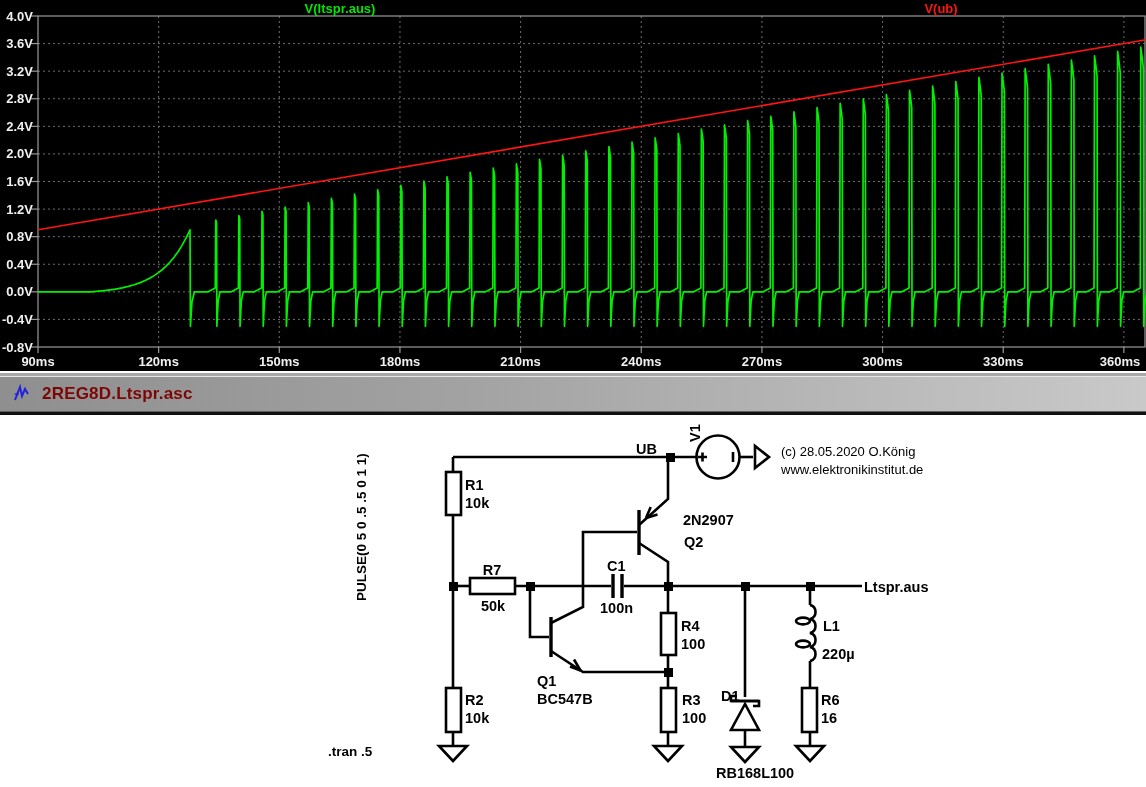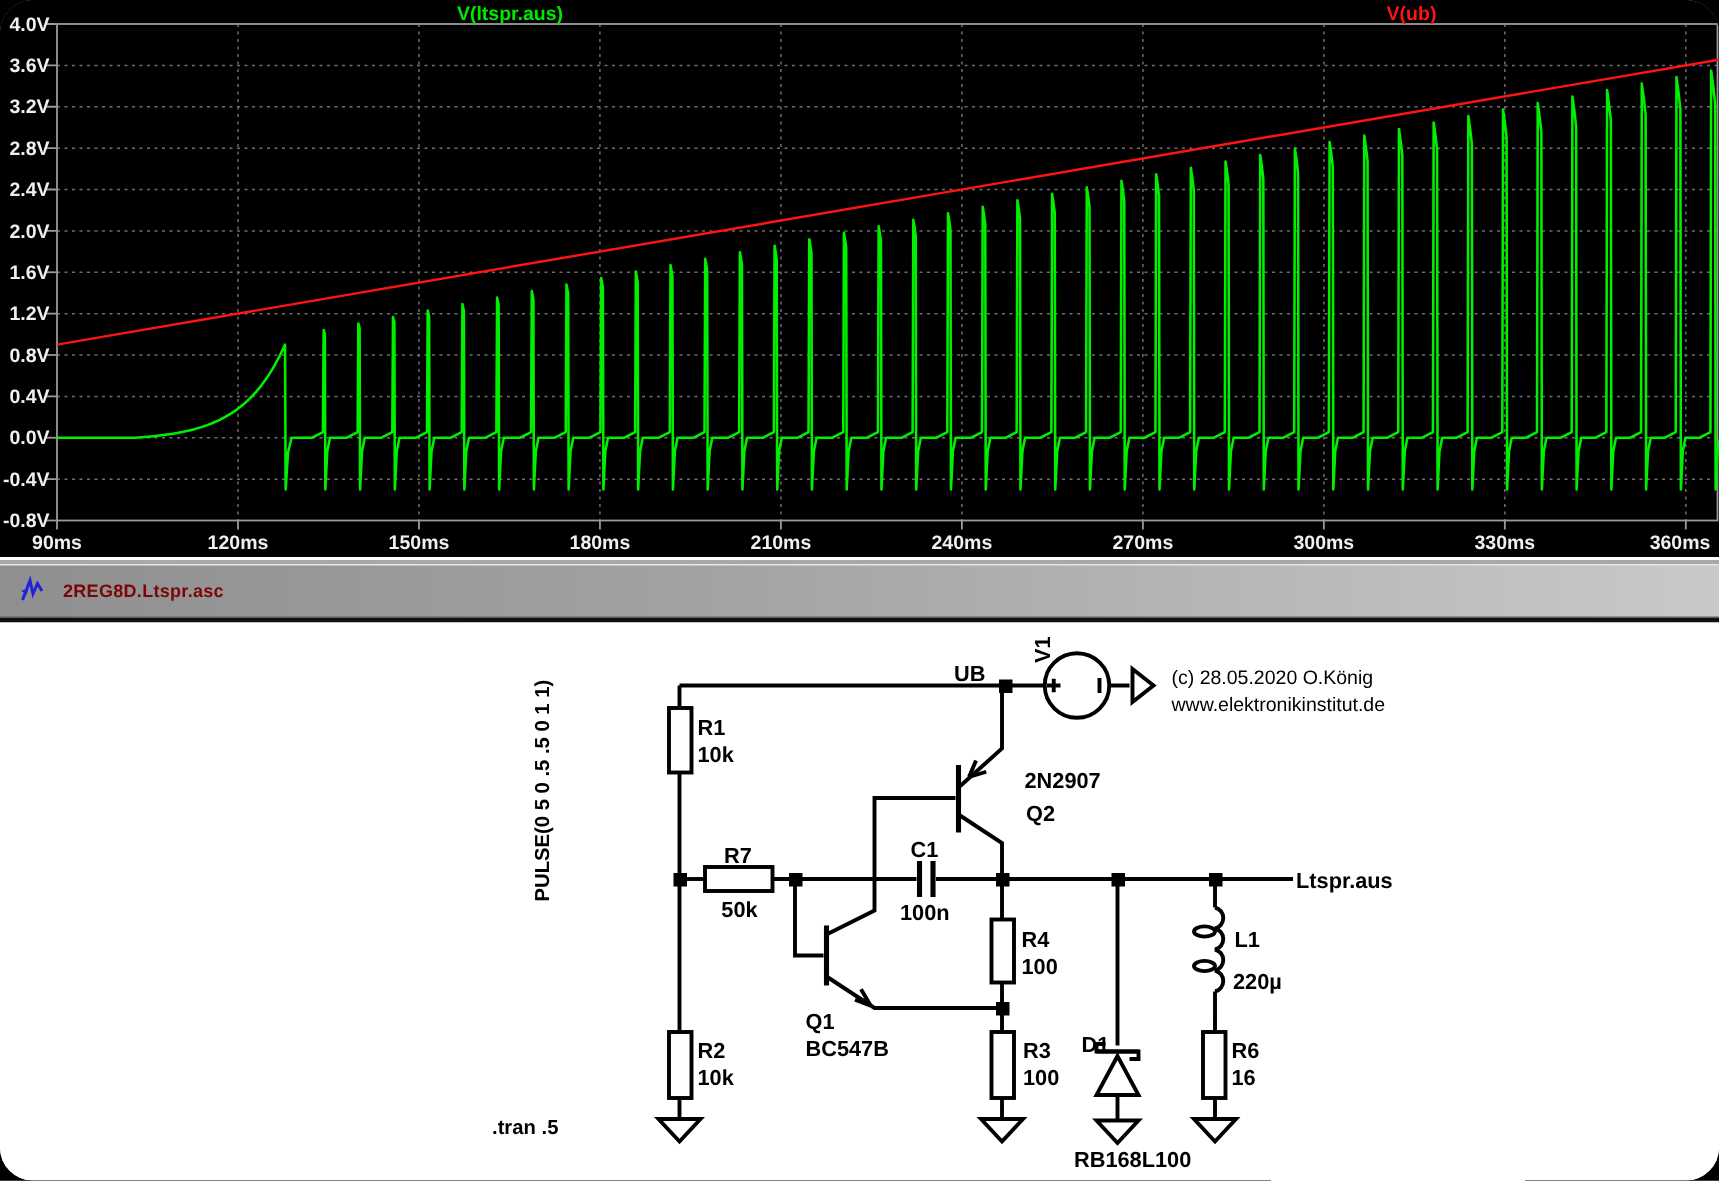--- a/index.html
+++ b/index.html
@@ -1,25 +1,25 @@
 <!DOCTYPE html>
 <html><head>
 <meta charset="utf-8">
 <style>
   html,body{margin:0;padding:0;background:#000;}
-  #app{position:relative;width:1146px;height:787px;font-family:"Liberation Sans",sans-serif;overflow:hidden;background:#fff;border-radius:22px;}
+  #app{position:relative;width:1146px;height:787px;font-family:"Liberation Sans",sans-serif;overflow:hidden;background:#fff;}
   .wave-pane{position:absolute;left:0;top:0;width:1146px;height:370px;background:#000;}
   .splitter{position:absolute;left:0;top:370px;width:1146px;height:6px;
     background:linear-gradient(#000 0 18%,#ffffff 18% 52%,#a8a8a8 52% 100%);}
   .titlebar{position:absolute;left:0;top:376px;width:1146px;height:36px;
     background:linear-gradient(90deg,#8f8f8f 0%,#a2a2a2 40%,#c9c9c9 100%);
     box-shadow:inset 0 1px 0 #e6e6e6, inset 0 -1px 0 #5f5f5f;
     display:flex;align-items:center;}
   .titlebar .ticon{margin-left:12px;width:20px;height:20px;flex:0 0 auto;}
-  .titlebar .ttext{margin-left:10px;font-size:12px;font-weight:bold;color:#7c0606;
+  .titlebar .ttext{margin-left:10px;font-size:17px;font-weight:bold;color:#7c0606;
     letter-spacing:0.2px;}
   .schem-border{position:absolute;left:0;top:412px;width:1146px;height:3px;background:#101010;}
   .schem-pane{position:absolute;left:0;top:415px;width:1146px;height:372px;background:#ffffff;}
   svg text{font-family:"Liberation Sans",sans-serif;}
   .axlbl{font-size:13px;font-weight:bold;fill:#f0f0f0;}
   .trlbl{font-size:13px;font-weight:bold;}
   .sch-t{font-size:14.5px;font-weight:bold;fill:#000;}
   .sch-s{font-size:13.5px;font-weight:bold;fill:#000;}
   .sch-c{font-size:13px;font-weight:normal;fill:#000;}
   .w{stroke:#000;stroke-width:2.6;fill:none;}

